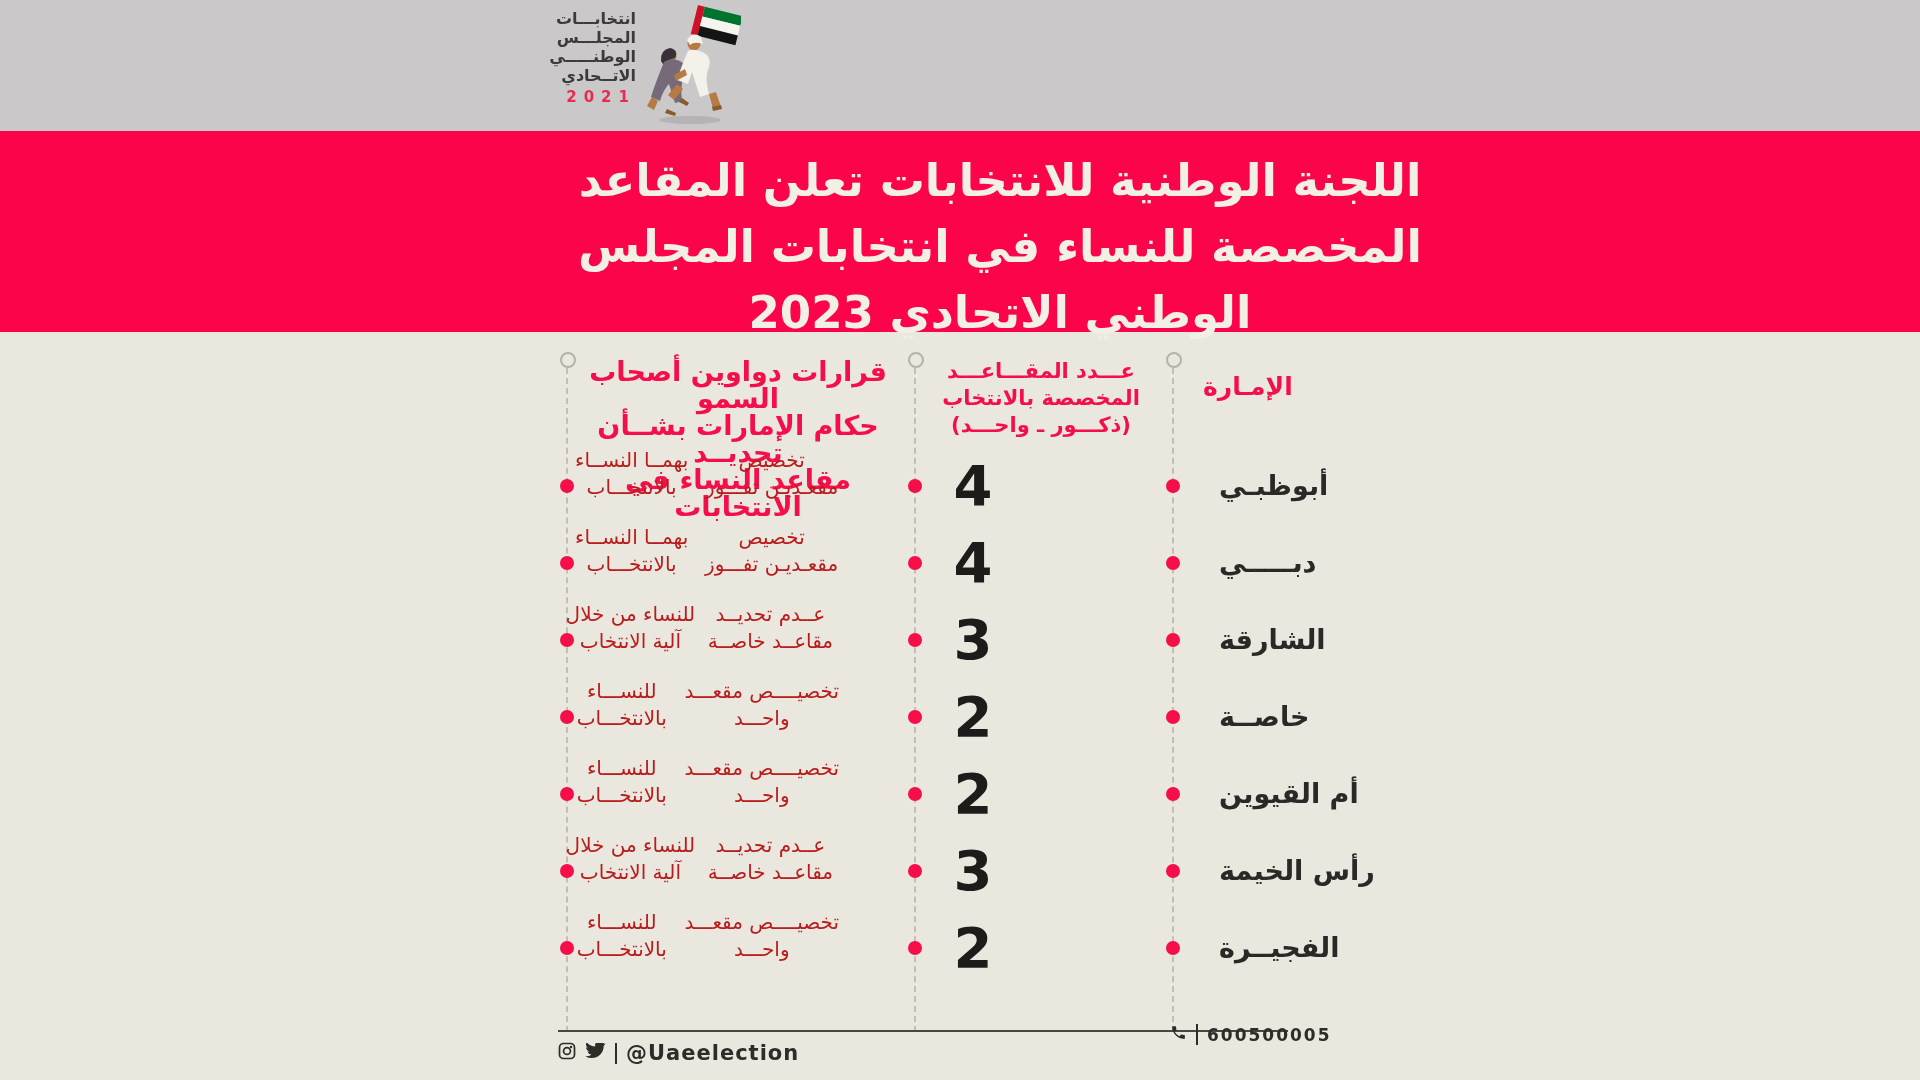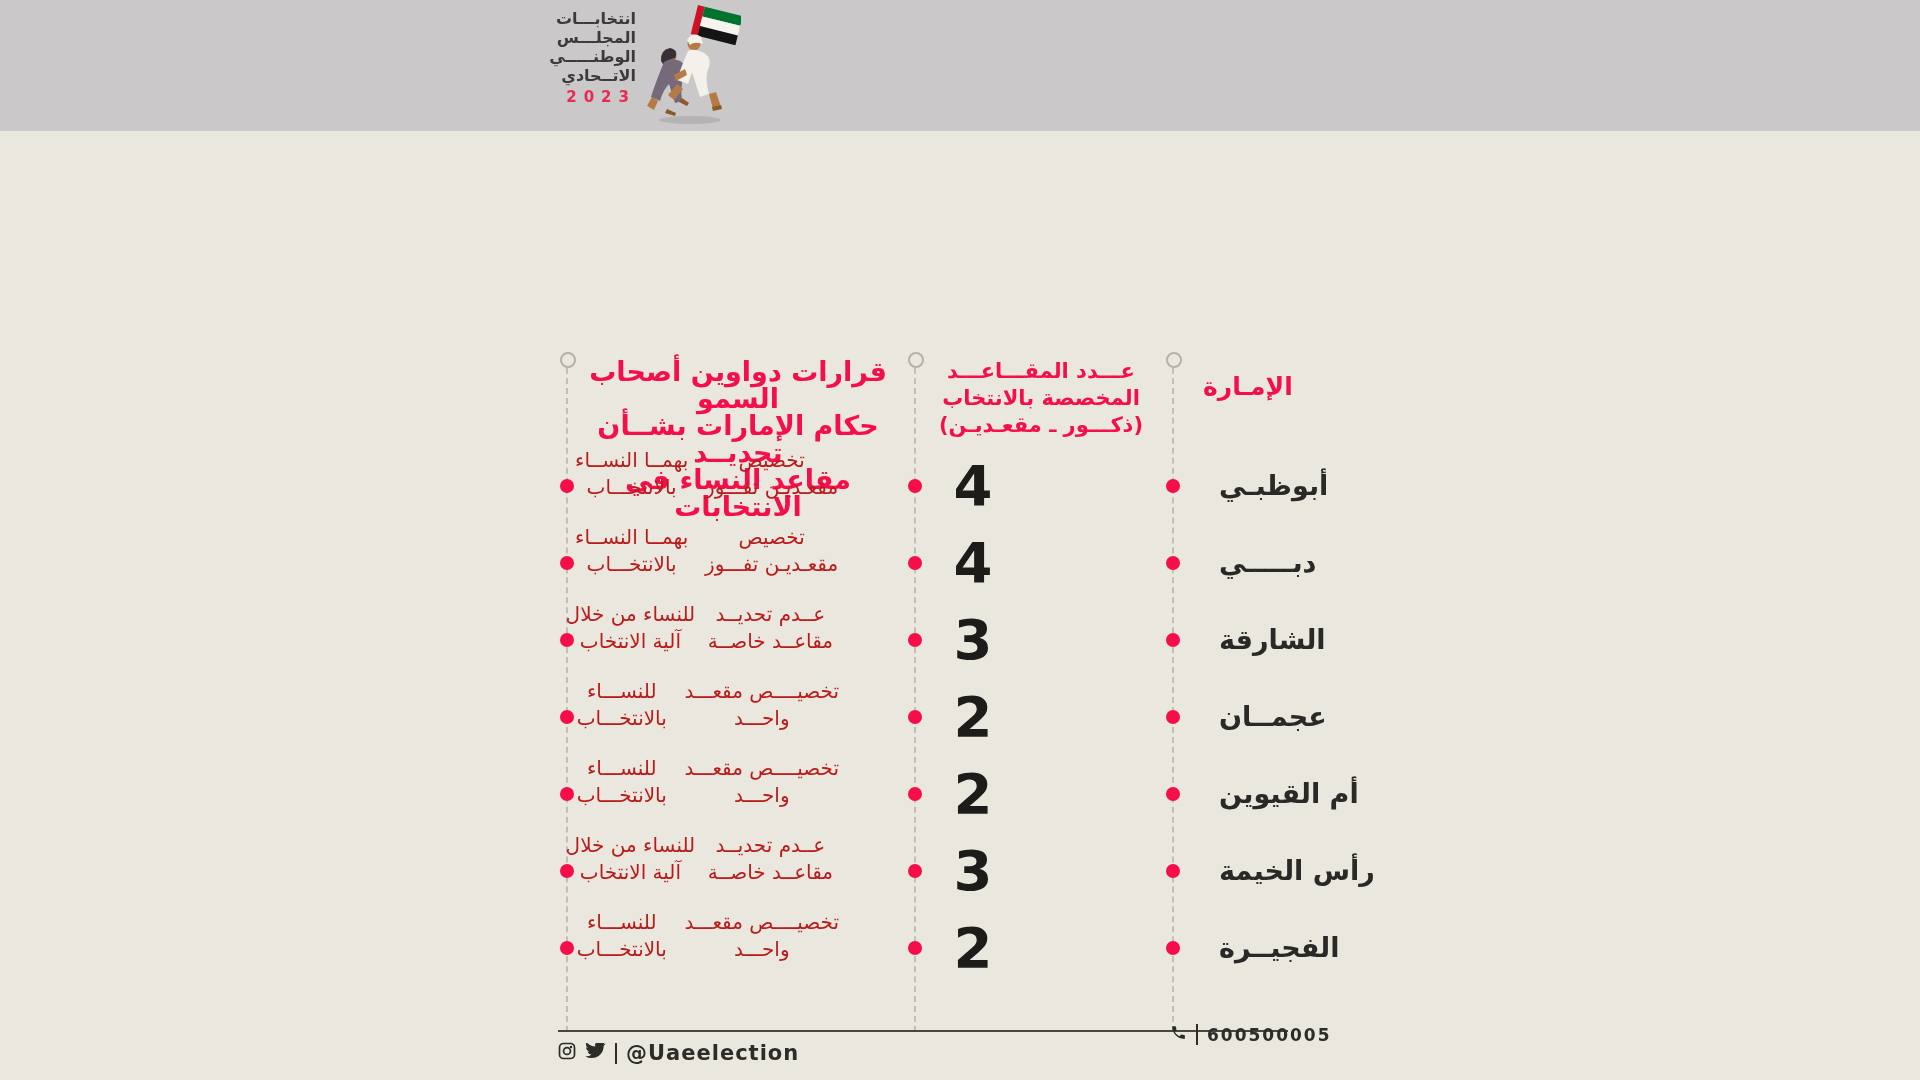--- a/index.html
+++ b/index.html
@@ -58,21 +58,21 @@
 <body>
 
 <div id="stage">
 
   <div class="topbar">
     <div class="logo-text">
       <div>انتخابـــات</div>
       <div>المجلـــس</div>
       <div>الوطنـــــي</div>
       <div>الاتــحادي</div>
-      <div class="logo-year">2023</div>
+      <div class="logo-year">2021</div>
     </div>
     <div class="logo-art">
       <svg width="100" height="126" viewBox="0 0 100 126" aria-hidden="true">
         <ellipse cx="49" cy="117" rx="31" ry="4" fill="#b5b3b4"></ellipse>
         <line x1="64" y1="10" x2="44" y2="70" stroke="#8f8d8e" stroke-width="2"></line>
         <g transform="translate(57,2) rotate(14)">
           <rect x="0" y="0" width="7" height="30" fill="#ce1126"></rect>
           <rect x="7" y="0" width="39" height="10" fill="#00732f"></rect>
           <rect x="7" y="10" width="39" height="10" fill="#f5f4ef"></rect>
           <rect x="7" y="20" width="39" height="10" fill="#141414"></rect>
@@ -89,33 +89,40 @@
         <path d="M44 66 l-11 6 2 6 11 -6z" fill="#b67a45"></path>
         <path d="M36 81 l-9 11 6 5 9 -11z" fill="#b67a45"></path>
         <path d="M68 91 l4 15 8 -2 -5 -15z" fill="#b67a45"></path>
         <path d="M26 106 l9 4 -1 3 -10 -3z" fill="#8a5a2b"></path>
         <path d="M41 95 l7 5 -2 3 -8 -4z" fill="#8a5a2b"></path>
         <path d="M71 104 l9 -2 1 4 -9 2z" fill="#8a5a2b"></path>
       </svg>
     </div>
   </div>
 
+  <div class="banner">
+    <div class="banner-heading">
+      <div>اللجنة الوطنية للانتخابات تعلن المقاعد</div>
+      <div>المخصصة للنساء في انتخابات المجلس</div>
+      <div>الوطني الاتحادي 2023</div>
+    </div>
+  </div>
 
   <div class="vline vl1"></div>
   <div class="vline vl2"></div>
   <div class="vline vl3"></div>
   <div class="ring rg1"></div>
   <div class="ring rg2"></div>
   <div class="ring rg3"></div>
 
   <div class="col-head head-emirate">الإمـارة</div>
   <div class="col-head head-seats">
     <div>عـــدد المقـــاعـــد</div>
     <div>المخصصة بالانتخاب</div>
-    <div>(ذكـــور ـ مقعـديـن)</div>
+    <div>(ذكـــور ـ واحـــد)</div>
   </div>
   <div class="col-head head-decisions">
     <div>قرارات دواوين أصحاب السمو</div>
     <div>حكام الإمارات بشــأن تحديــد</div>
     <div>مقاعد النساء في الانتخابات</div>
   </div>
 
   <div class="trow r0">
     <span class="dot dl1"></span>
     <span class="dot dl2"></span>
@@ -149,21 +156,21 @@
     <div class="decision">
       <div>عــدم تحديــد مقاعــد خاصــة</div>
       <div>للنساء من خلال آلية الانتخاب</div>
     </div>
   </div>
 
   <div class="trow r3">
     <span class="dot dl1"></span>
     <span class="dot dl2"></span>
     <span class="dot dl3"></span>
-    <div class="emirate">عجمــان</div>
+    <div class="emirate">خاصــة</div>
     <div class="seats">2</div>
     <div class="decision">
       <div>تخصيــــص مقعـــد واحـــد</div>
       <div>للنســـاء بالانتخـــاب</div>
     </div>
   </div>
 
   <div class="trow r4">
     <span class="dot dl1"></span>
     <span class="dot dl2"></span>

